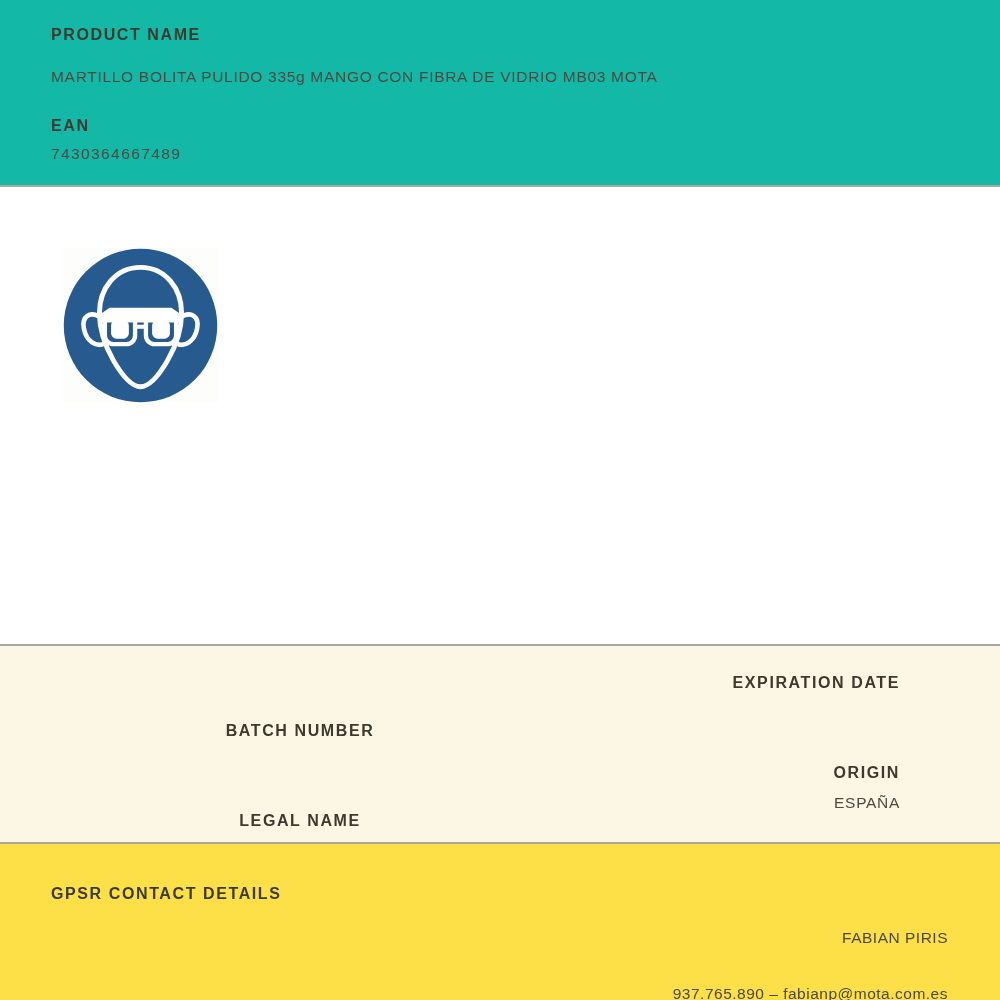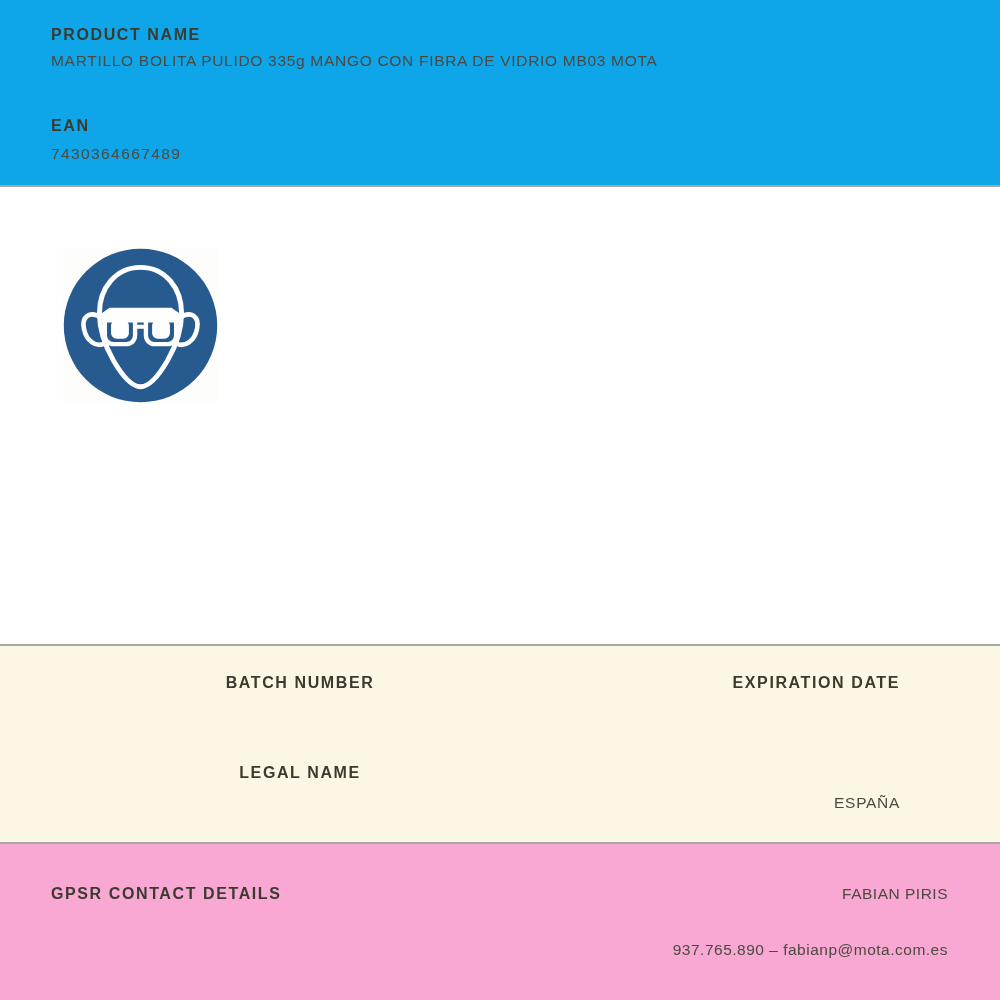--- a/index.html
+++ b/index.html
@@ -7,24 +7,24 @@
   body {
     position: relative;
     font-family: "Liberation Sans", sans-serif;
     background: #ffffff;
     overflow: hidden;
   }
   .abs { position: absolute; }
 
   
   .sec { left: 0; width: 1000px; position: absolute; }
-  .sec-header  { top: 0;   height: 185px; background: #0ea5e9; }
+  .sec-header  { top: 0;   height: 185px; background: #14b8a6; }
   .sec-icon    { top: 187px; height: 457px; background: #ffffff; }
   .sec-details { top: 646px; height: 196px; background: #fcf7e5; }
-  .sec-gpsr    { top: 844px; height: 156px; background: #f9a8d4; }
+  .sec-gpsr    { top: 844px; height: 156px; background: #fde047; }
   .divider { left: 0; width: 1000px; height: 2px; background: #a8a8a3; position: absolute; }
   .div-1 { top: 185px; }
   .div-2 { top: 644px; }
   .div-3 { top: 842px; }
 
   
   .hdr {
     font-size: 16px;
     font-weight: bold;
     letter-spacing: 1.6px;
@@ -34,34 +34,34 @@
   }
   .val {
     font-size: 15.5px;
     font-weight: normal;
     letter-spacing: 0.7px;
     color: #4c4940;
     line-height: 1.15;
     white-space: nowrap;
   }
   .val-ean { letter-spacing: 1.4px; }
-  .col-left  { left: 100px; width: 400px; text-align: center; }
+  .col-left  { left: 100px; width: 400px; text-align: center; margin-top: 48px; }
   .col-right { left: 500px; width: 400px; text-align: right; }
-  .right-line { right: 52px; text-align: right; font-size: 15.5px; letter-spacing: 0.5px; color: #4c4940; white-space: nowrap; }
+  .right-line { right: 52px; text-align: right; font-size: 15.5px; letter-spacing: 0.5px; color: #4c4940; white-space: nowrap; margin-top: 44px; }
 
   
   .icon-box { left: 63px; top: 248px; width: 155px; height: 155px; background: #fdfdfb; }
   .icon-box svg { display: block; }
 </style>
 </head>
 <body>
 
 <section class="sec sec-header">
   <div class="abs hdr" style="left:51px; top:26px;">PRODUCT NAME</div>
-  <div class="abs val" style="left:51px; top:52px;">MARTILLO BOLITA PULIDO 335g MANGO CON FIBRA DE VIDRIO MB03 MOTA</div>
+  <div class="abs val" style="left:51px; top:68px;">MARTILLO BOLITA PULIDO 335g MANGO CON FIBRA DE VIDRIO MB03 MOTA</div>
 
   <div class="abs hdr" style="left:51px; top:117px;">EAN</div>
   <div class="abs val val-ean" style="left:51px; top:145px;">7430364667489</div>
 </section>
 
 <div class="divider div-1"></div>
 
 <section class="sec sec-icon">
   <div class="abs icon-box" style="top:61px;">
     <svg viewBox="0 0 100 100" width="155" height="155" xmlns="http://www.w3.org/2000/svg">
@@ -88,20 +88,21 @@
 </section>
 
 <div class="divider div-2"></div>
 
 <section class="sec sec-details">
   <div class="abs hdr col-left" style="top:28px;">BATCH NUMBER</div>
   <div class="abs hdr col-right" style="top:28px;">EXPIRATION DATE</div>
 
   <div class="abs hdr col-left" style="top:118px;">LEGAL NAME</div>
 
+  <div class="abs hdr col-right" style="top:118px;">ORIGIN</div>
   <div class="abs val col-right" style="top:148px;">ESPAÑA</div>
 </section>
 
 <div class="divider div-3"></div>
 
 <section class="sec sec-gpsr">
   <div class="abs hdr" style="left:51px; top:41px;">GPSR CONTACT DETAILS</div>
 
   <div class="abs right-line" style="top:41px;">FABIAN PIRIS</div>
   <div class="abs right-line" style="top:97px;">937.765.890 – fabianp@mota.com.es</div>

